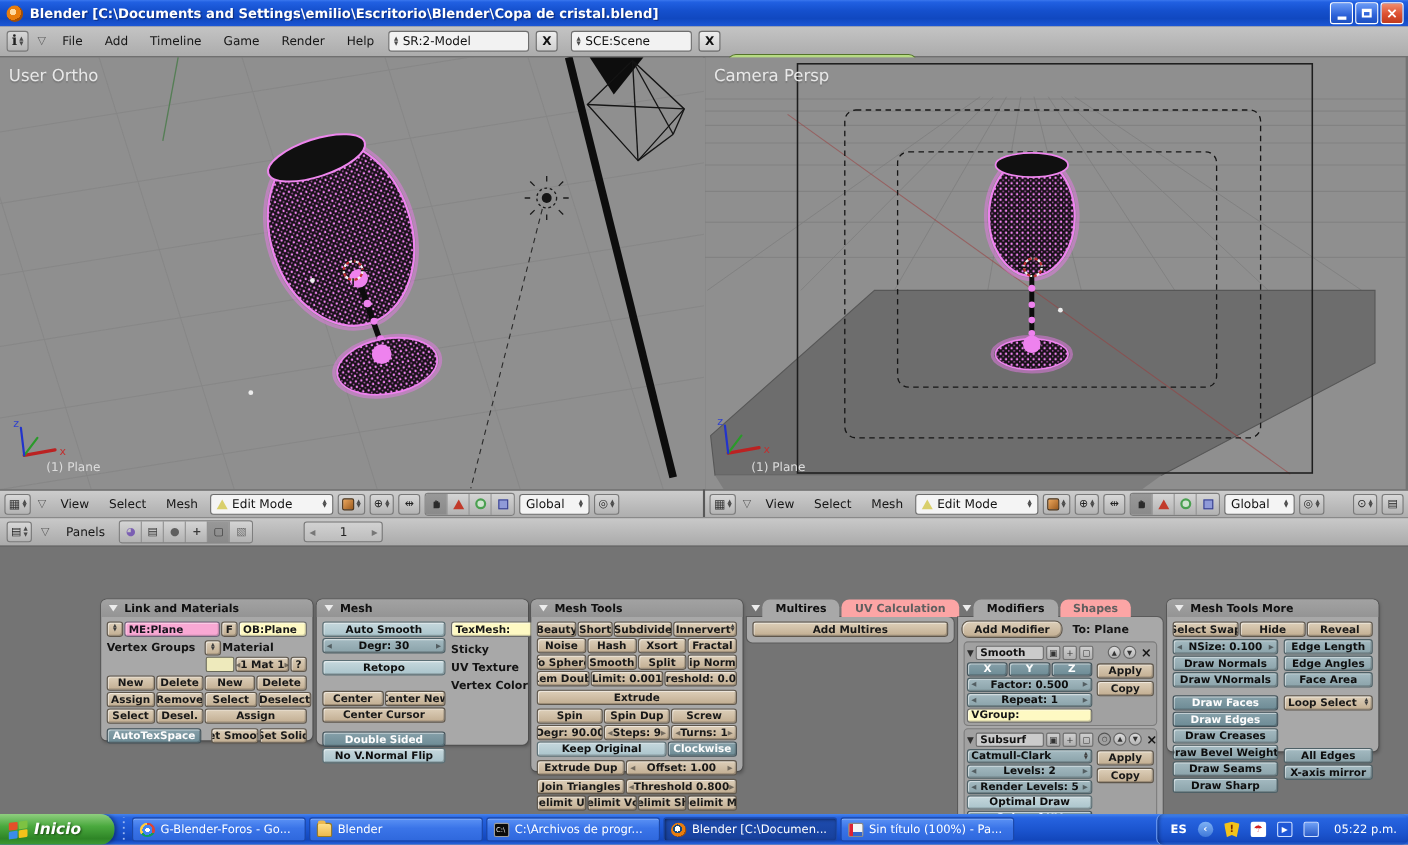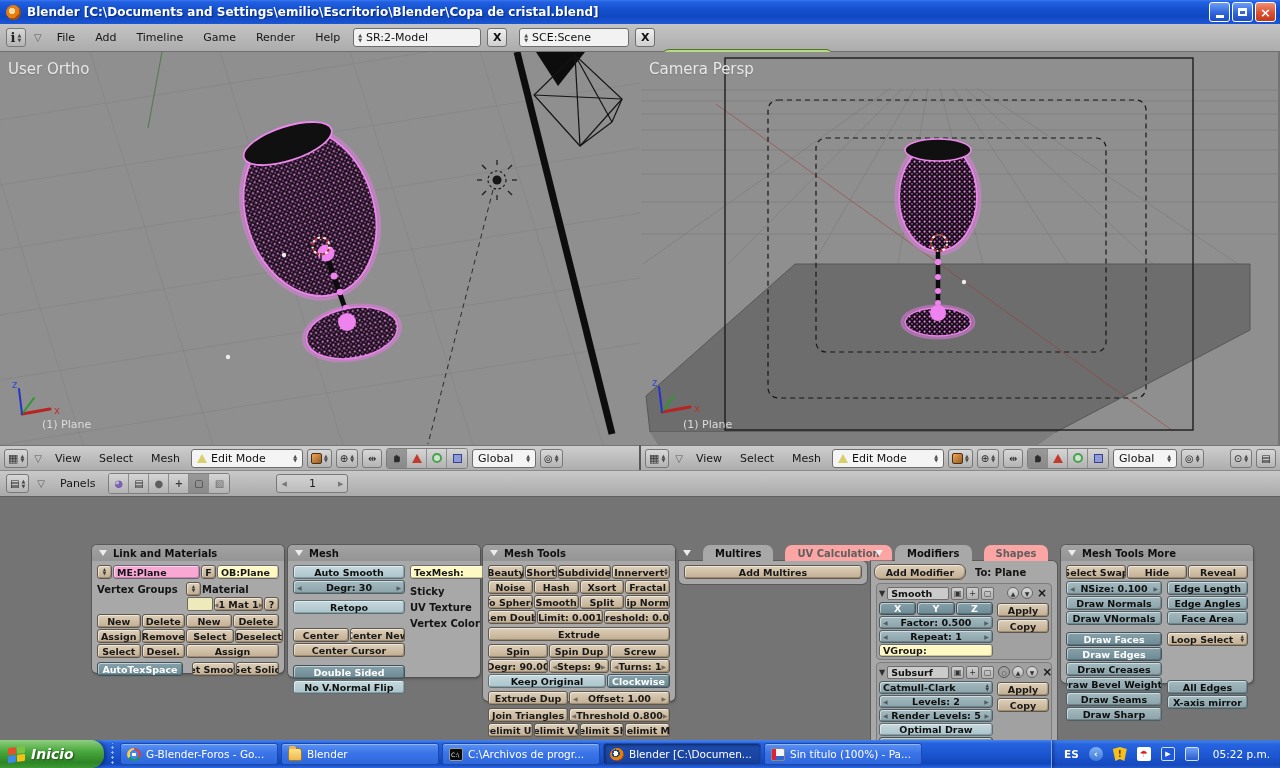--- a/index.html
+++ b/index.html
@@ -69,21 +69,21 @@
   .framebox::after  { content:"▶"; font-size:7px; color:#777; margin-left:auto; padding-right:4px; }
   .pac { color:#7b5fb3; } .sph { color:#5f5f5f; } .scn { color:#6a6a6a; } .obj { font-weight:bold; color:#3a3a3a; }
 
   
   .bws { position:relative; height:243px; background:#747474; overflow:hidden; }
   .panel { position:absolute; border-radius:5px; background:#a8a8a8; box-shadow:0 0 0 1px rgba(70,70,70,.55), 1px 2px 3px rgba(0,0,0,.25); }
   .panel.notabs-bg { background:transparent; box-shadow:none; }
   .phead { height:16px; display:flex; align-items:center; gap:6px; padding:0 7px; background:linear-gradient(#a2a2a2,#949494); border-radius:5px 5px 0 0; }
   .ptri { width:0; height:0; border-left:4px solid transparent; border-right:4px solid transparent; border-top:6px solid #ececec; }
   .ptitle { font-size:10px; font-weight:bold; color:#101010; white-space:nowrap; }
-  .tabrow { height:16px; display:flex; align-items:flex-end; gap:12px; padding-left:4px; }
+  .tabrow { height:16px; display:flex; align-items:flex-end; gap:2px; padding-left:4px; }
   .tabtri { align-self:center; width:0; height:0; border-left:4px solid transparent; border-right:4px solid transparent; border-top:6px solid #ececec; }
   .tab { height:16px; padding:0 12px; display:flex; align-items:center; font-size:10px; font-weight:bold; border-radius:7px 7px 0 0; white-space:nowrap; }
   .tab.on  { background:#a8a8a8; color:#0f0f0f; }
   .tab.off { background:#fca5a5; color:#5f5f5f; }
   .pbody { padding:4px 5px; }
   .pbody.tabbed { background:#a8a8a8; border-radius:0 5px 5px 5px; box-shadow:0 0 0 1px rgba(70,70,70,.55); }
   .row { display:flex; gap:1px; margin-bottom:1px; align-items:center; }
   .g { flex:1; }
   .b { height:14px; display:flex; align-items:center; justify-content:center; padding:0 3px; font-size:9.5px; font-weight:bold; color:#181818;
     background:linear-gradient(#ddcfb9,#c2ae92); border:1px solid #5f574c; border-radius:3px;
@@ -136,21 +136,21 @@
     background:radial-gradient(circle at 50% 50%, #fff 0 2px, #4285f4 2px 4.5px, transparent 4.5px),
     conic-gradient(#db4437 0 33%, #0f9d58 33% 66%, #ffcd40 66% 100%); }
   .ti-folder { background:linear-gradient(#ffe08a,#edb94e); border:1px solid #9a7a20; border-radius:2px 3px 2px 2px; position:relative; }
   .ti-folder::before { content:""; position:absolute; left:0; top:-3px; width:7px; height:3px; background:#edb94e; border-radius:2px 2px 0 0; }
   .ti-cmd { background:#0a0a0a; border:1px solid #9a9a9a; color:#e8e8e8; font-size:6px; display:flex; align-items:center; padding-left:1px; }
   .ti-cmd::before { content:"C:\\"; }
   .ti-blender { border-radius:50%; background:radial-gradient(circle at 42% 42%, #fff 0 2.5px, #1a4b7e 2.5px 4px, #e87d0d 4px 7px, #a34f06 7px); }
   .ti-paint { background:#f5f5f5; border:1px solid #888;
     background-image:linear-gradient(90deg,#d23 0 30%, transparent 30%), linear-gradient(0deg,#36c 0 35%, transparent 35%); }
   .tray { margin-left:auto; height:28px; flex:none; display:flex; align-items:center; gap:10px; padding:0 10px 0 12px;
-    background:linear-gradient(180deg,#4a8cf2 0%,#2764e0 15%,#1c55cf 60%,#1548bd 90%,#2c68e2 100%); border-left:1px solid #7aa6f5; box-shadow:inset 2px 0 3px rgba(0,0,0,.3); }
+    background:linear-gradient(180deg,#4a8cf2 0%,#2764e0 15%,#1c55cf 60%,#1548bd 90%,#2c68e2 100%); border-left:1px solid #7aa6f5; box-shadow:inset 2px 0 3px rgba(0,0,0,.3);border-radius:6px; }
   .traylang { color:#fff; font-size:10.5px; font-weight:bold; }
   .ti { width:14px; height:14px; display:flex; align-items:center; justify-content:center; font-size:9px; }
   .ti-chev { border-radius:50%; background:linear-gradient(#7fb2f5,#3f78d8); color:#fff; font-weight:bold; }
   .ti-shield { background:#f3c21a; clip-path:polygon(50% 0%,100% 14%,82% 100%,50% 86%,18% 100%,0% 14%); color:#7a2a00; font-weight:bold; font-size:9px; }
   .ti-avira { background:#fff; border-radius:2px; color:#d42222; }
   .ti-play { background:#1f57d6; border-radius:2px; color:#fff; font-size:7px; border:1px solid #cfe0ff; }
   .ti-win { background:linear-gradient(#6fa0f5,#2a5cc8); border:1px solid #cfe0ff; border-radius:2px; }
   .tclock { color:#fff; font-size:10.5px; margin-left:4px; white-space:nowrap; }
 </style>
 </head>

